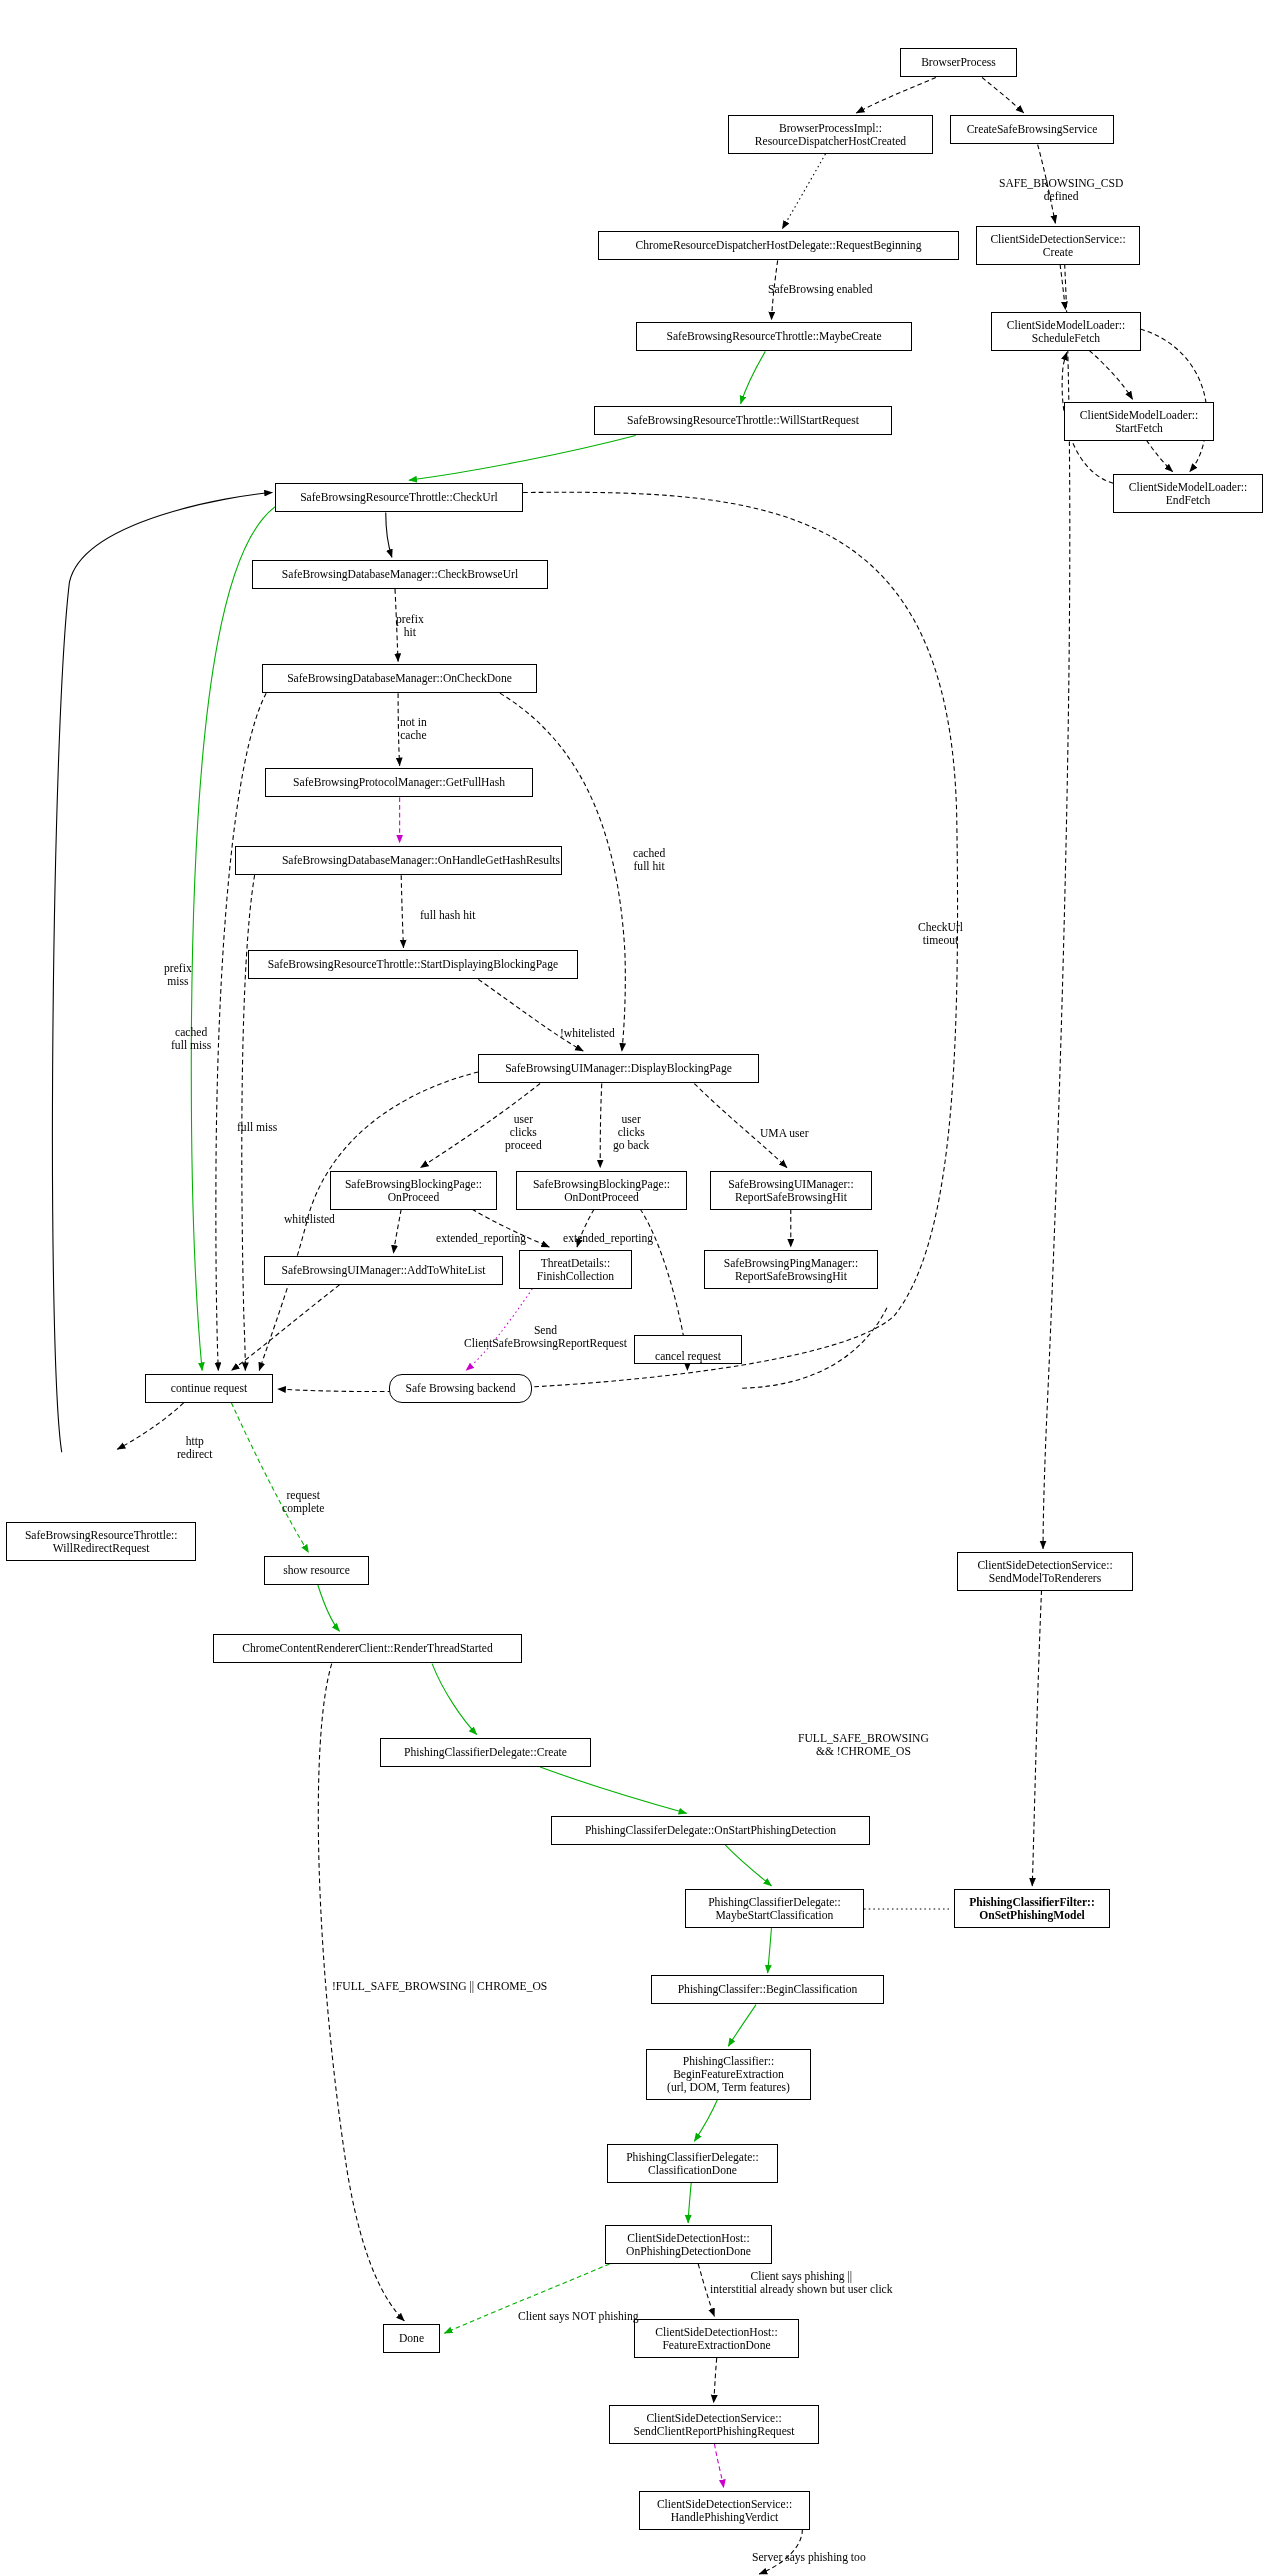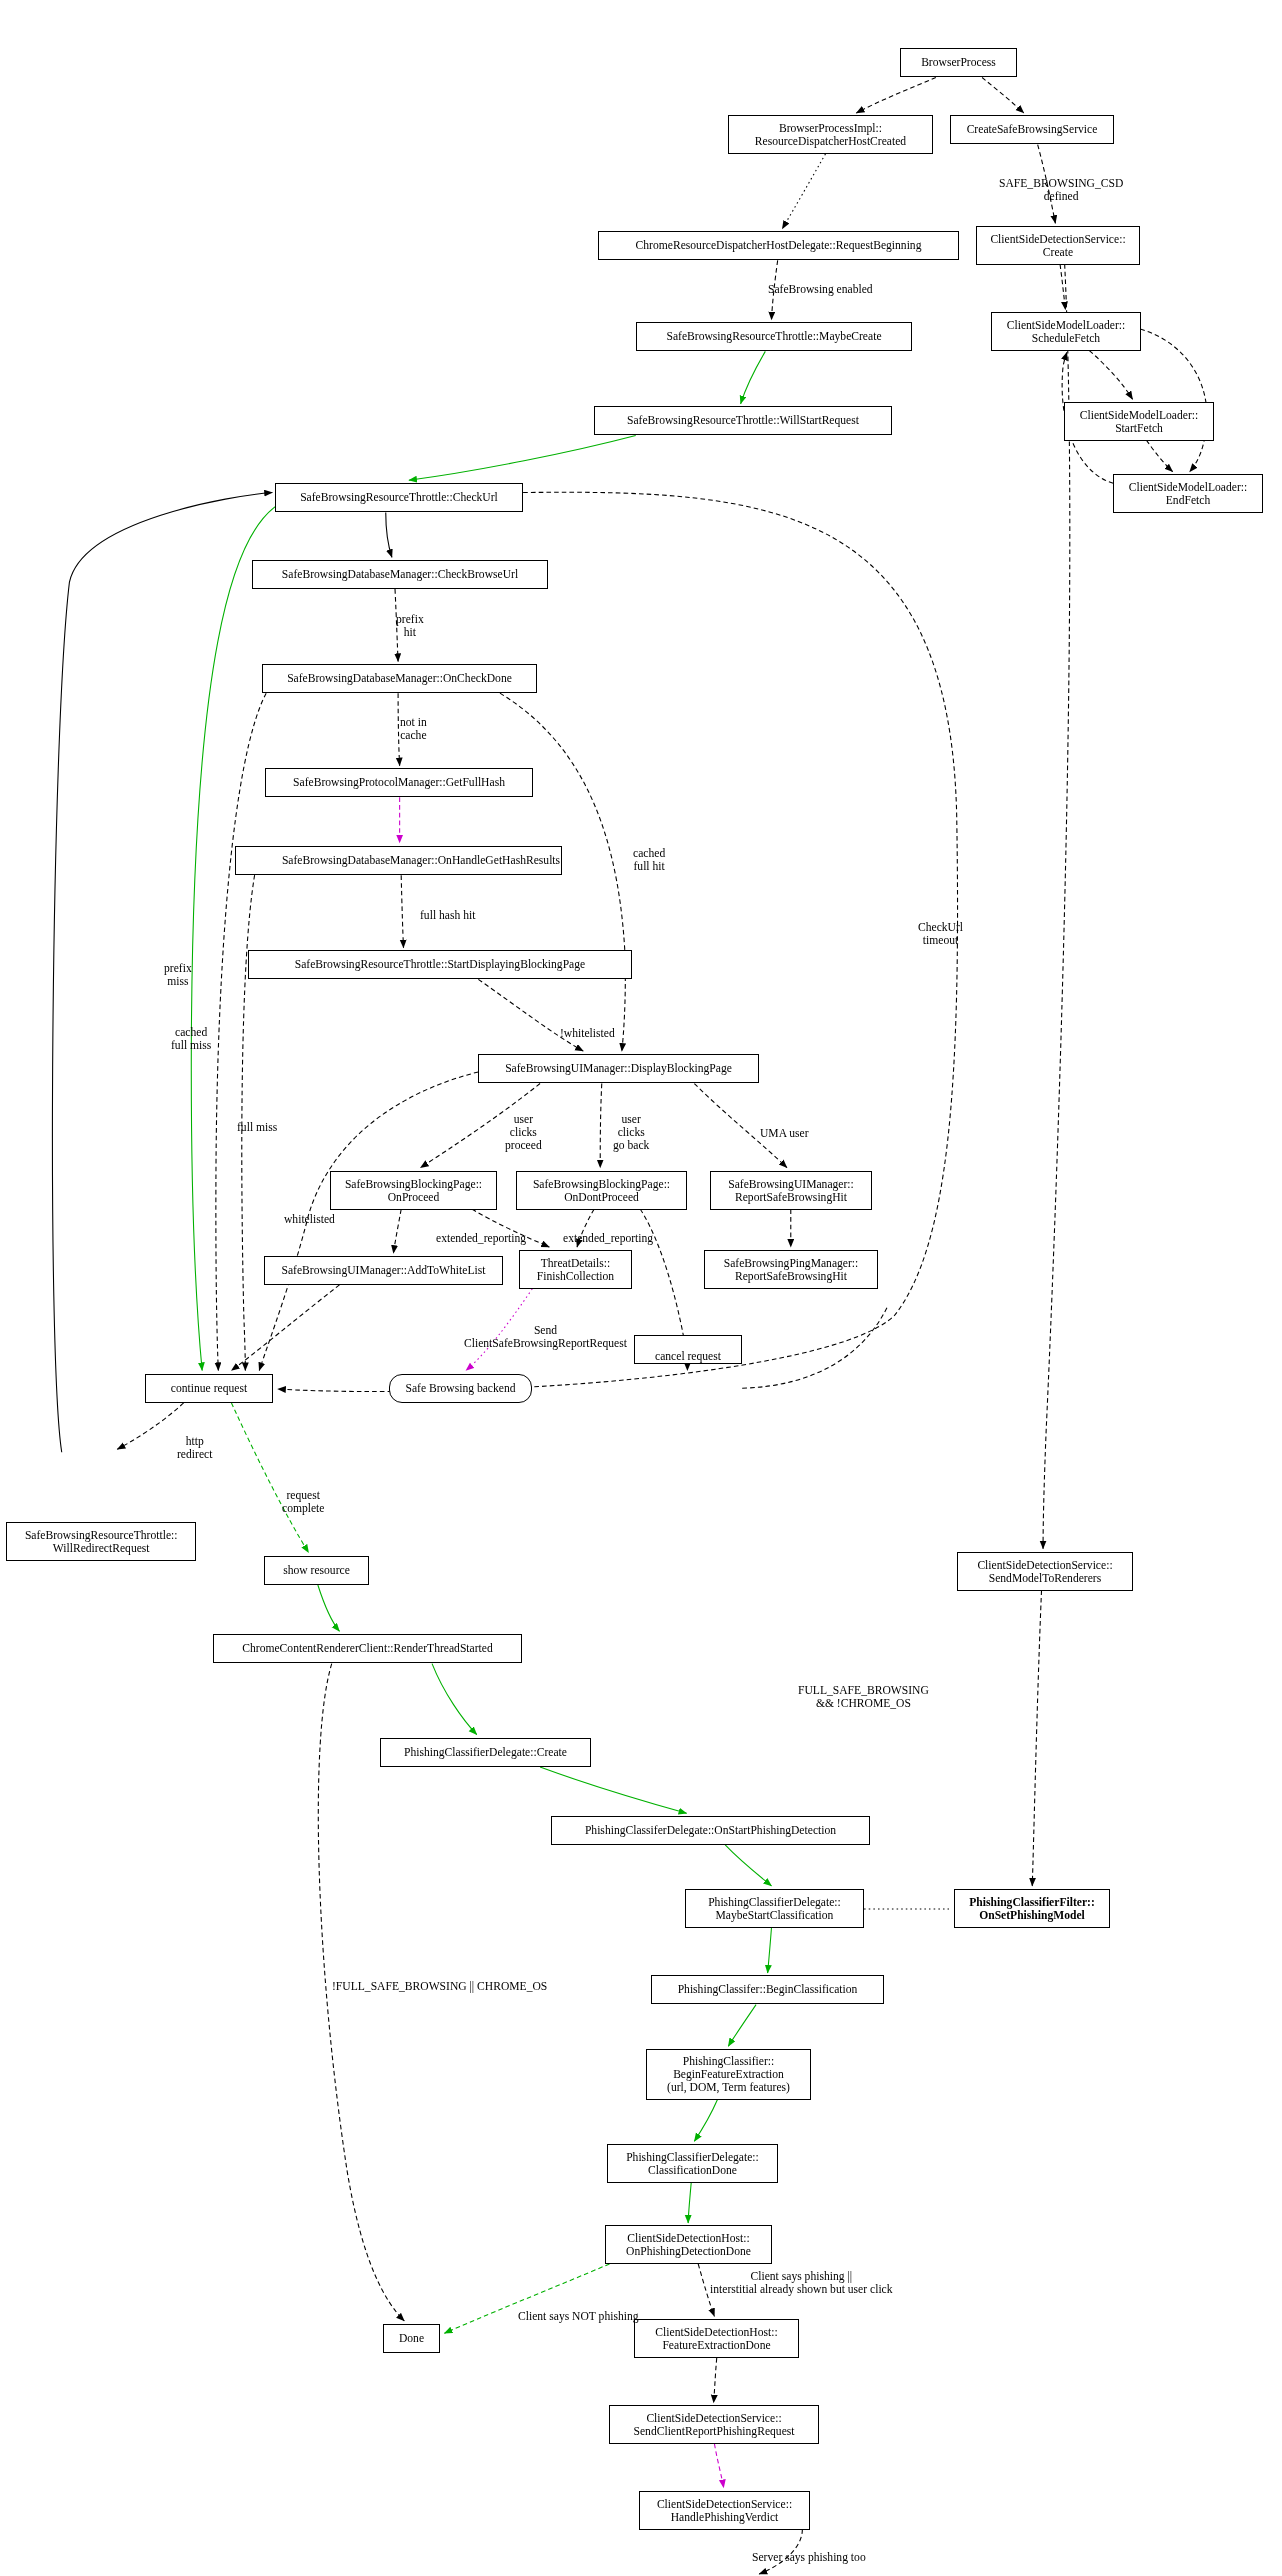--- a/index.html
+++ b/index.html
@@ -154,21 +154,21 @@
   <div class="node" style="left:594px;top:364px;width:298px;height:29px;"><span>SafeBrowsingResourceThrottle::WillStartRequest</span></div>
   <div class="node" style="left:1064px;top:360px;width:150px;height:39px;"><span>ClientSideModelLoader::
 StartFetch</span></div>
   <div class="node" style="left:275px;top:441px;width:248px;height:29px;"><span>SafeBrowsingResourceThrottle::CheckUrl</span></div>
   <div class="node" style="left:1113px;top:432px;width:150px;height:39px;"><span>ClientSideModelLoader::
 EndFetch</span></div>
   <div class="node" style="left:252px;top:518px;width:296px;height:29px;"><span>SafeBrowsingDatabaseManager::CheckBrowseUrl</span></div>
   <div class="node" style="left:262px;top:622px;width:275px;height:29px;"><span>SafeBrowsingDatabaseManager::OnCheckDone</span></div>
   <div class="node" style="left:265px;top:726px;width:268px;height:29px;"><span>SafeBrowsingProtocolManager::GetFullHash</span></div>
   <div class="node" style="left:235px;top:804px;width:327px;height:29px;padding-left:45px;"><span>SafeBrowsingDatabaseManager::OnHandleGetHashResults</span></div>
-  <div class="node" style="left:248px;top:908px;width:384px;height:29px;"><span>SafeBrowsingResourceThrottle::StartDisplayingBlockingPage</span></div>
+  <div class="node" style="left:248px;top:908px;width:330px;height:29px;"><span>SafeBrowsingResourceThrottle::StartDisplayingBlockingPage</span></div>
   <div class="node" style="left:478px;top:1012px;width:281px;height:29px;"><span>SafeBrowsingUIManager::DisplayBlockingPage</span></div>
   <div class="node" style="left:330px;top:1129px;width:167px;height:39px;"><span>SafeBrowsingBlockingPage::
 OnProceed</span></div>
   <div class="node" style="left:516px;top:1129px;width:171px;height:39px;"><span>SafeBrowsingBlockingPage::
 OnDontProceed</span></div>
   <div class="node" style="left:710px;top:1129px;width:162px;height:39px;"><span>SafeBrowsingUIManager::
 ReportSafeBrowsingHit</span></div>
   <div class="node" style="left:264px;top:1214px;width:239px;height:29px;"><span>SafeBrowsingUIManager::AddToWhiteList</span></div>
   <div class="node" style="left:519px;top:1208px;width:113px;height:39px;"><span>ThreatDetails::
 FinishCollection</span></div>
@@ -234,21 +234,21 @@
   <div class="elabel" style="left:760px;top:1085px;"><span>UMA user</span></div>
   <div class="elabel" style="left:284px;top:1171px;"><span>whitelisted</span></div>
   <div class="elabel" style="left:436px;top:1190px;"><span>extended_reporting</span></div>
   <div class="elabel" style="left:563px;top:1190px;"><span>extended_reporting</span></div>
   <div class="elabel" style="left:464px;top:1282px;"><span>Send
 ClientSafeBrowsingReportRequest</span></div>
   <div class="elabel" style="left:177px;top:1393px;"><span>http
 redirect</span></div>
   <div class="elabel" style="left:282px;top:1447px;"><span>request
 complete</span></div>
-  <div class="elabel" style="left:798px;top:1642px;"><span>FULL_SAFE_BROWSING
+  <div class="elabel" style="left:798px;top:1690px;"><span>FULL_SAFE_BROWSING
 &amp;&amp; !CHROME_OS</span></div>
   <div class="elabel" style="left:332px;top:1938px;"><span>!FULL_SAFE_BROWSING || CHROME_OS</span></div>
   <div class="elabel" style="left:518px;top:2268px;"><span>Client says NOT phishing</span></div>
   <div class="elabel" style="left:710px;top:2228px;"><span>Client says phishing ||
 interstitial already shown but user click</span></div>
   <div class="elabel" style="left:752px;top:2509px;"><span>Server says phishing too</span></div>
 
 </div>
 
 

